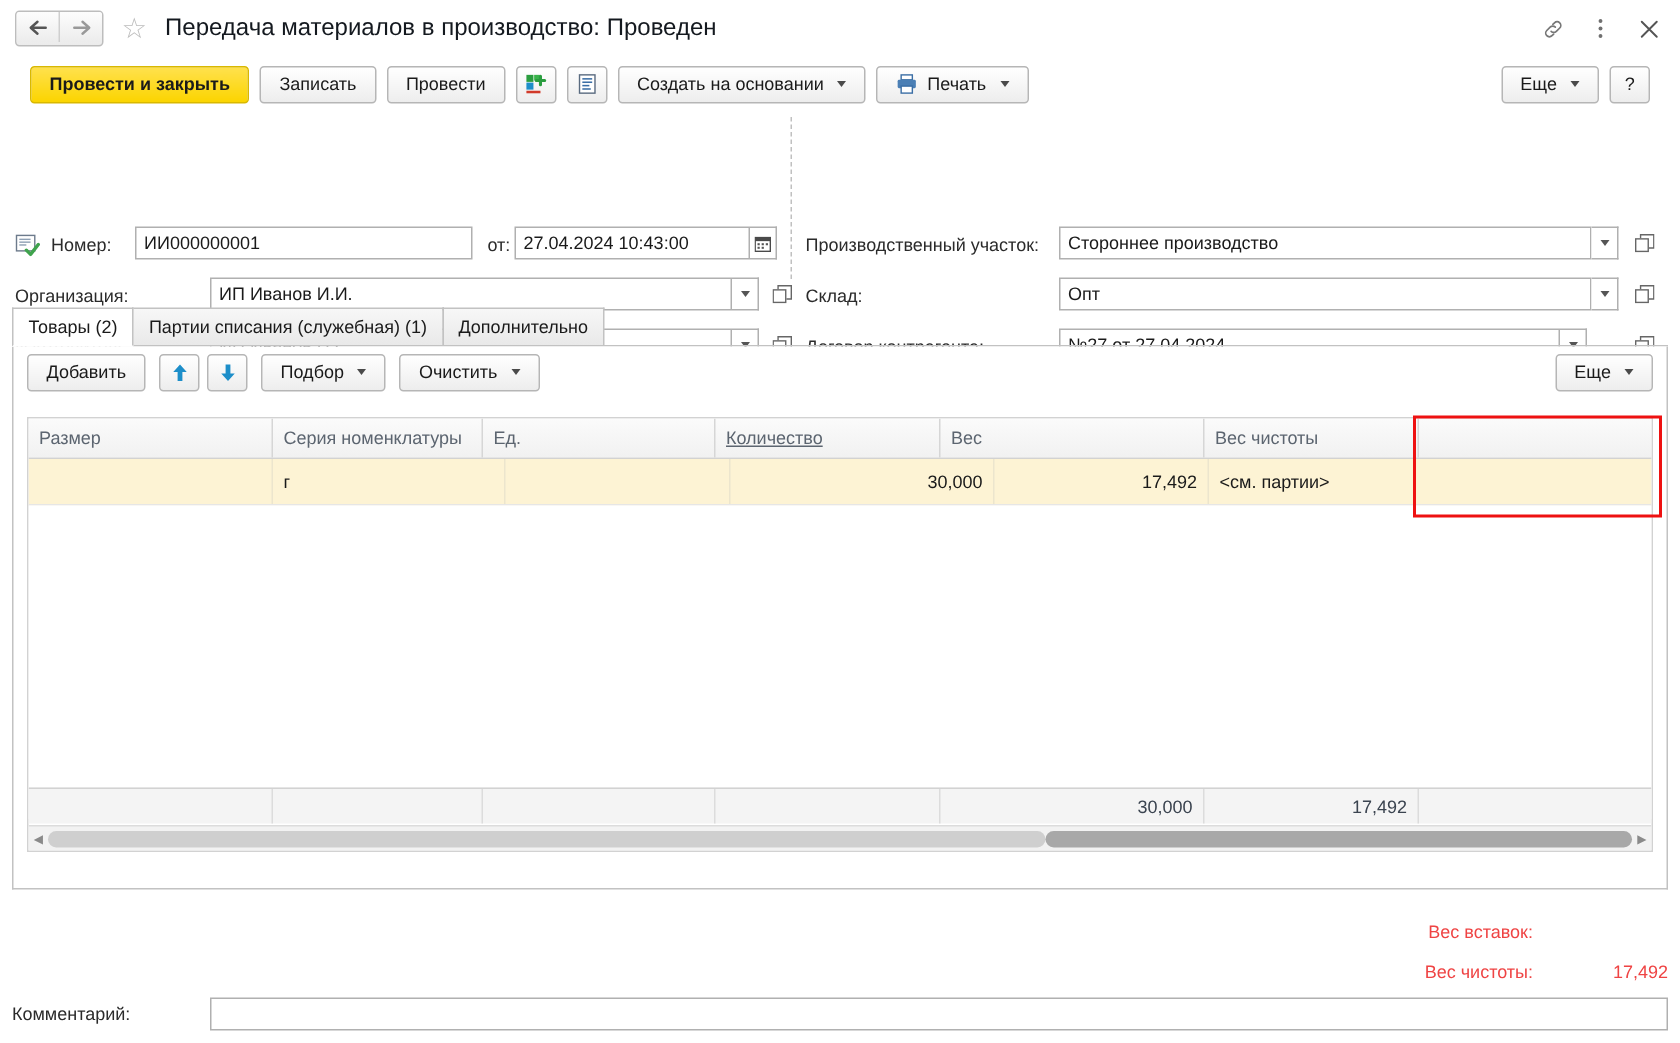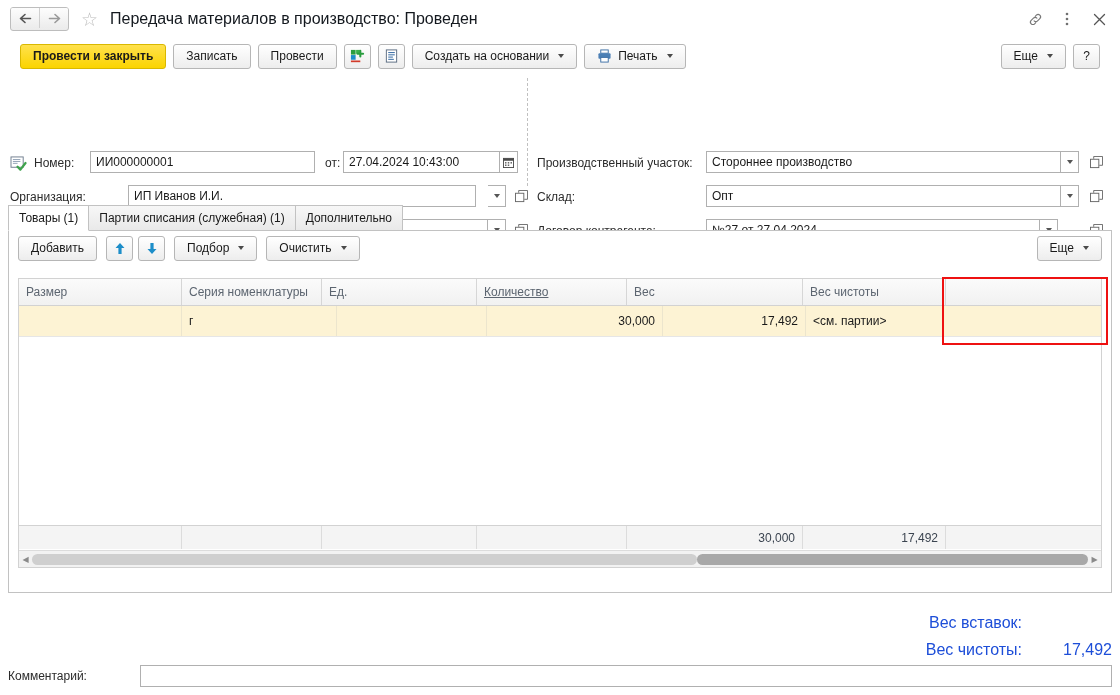--- a/index.html
+++ b/index.html
@@ -404,22 +404,22 @@
     pointer-events: none;
     z-index: 30;
   }
 
   
   .totrow {
     position: absolute;
     right: 8px;
     display: flex;
     align-items: center;
-    font-size: 16px;
-    color: #1d4ed8;
+    font-size: 12px;
+    color: #ef4444;
   }
   .tot-lbl { white-space: nowrap; }
   .tot-val {
     width: 90px;
     text-align: right;
     white-space: nowrap;
   }
 
   .commentrow {
     position: absolute;
@@ -565,21 +565,21 @@
     <span class="dncaret"></span>
   </div>
   <div class="abs openbox" style="left:1083px; top:77px;">
     <svg class="ic-svg" width="13" height="13" viewBox="0 0 14 14">
       <rect x="0.5" y="3.5" width="9" height="9" fill="#fff" stroke="#666" stroke-width="1"></rect>
       <path d="M4 3 L4 0.5 L13.5 0.5 L13.5 10 L10 10" fill="none" stroke="#666" stroke-width="1"></path>
     </svg>
   </div>
 
   <div class="abs lbl" style="left:10px; top:116px;">Организация:</div>
-  <div class="abs fld" style="left:128px; top:111px; width:348px;">ИП Иванов И.И.</div>
+  <div class="abs fld" style="left:140px; top:111px; width:348px;">ИП Иванов И.И.</div>
   <div class="abs fldbtn" style="left:488px; top:111px;">
     <span class="dncaret"></span>
   </div>
   <div class="abs openbox" style="left:508px; top:111px;">
     <svg class="ic-svg" width="13" height="13" viewBox="0 0 14 14">
       <rect x="0.5" y="3.5" width="9" height="9" fill="#fff" stroke="#666" stroke-width="1"></rect>
       <path d="M4 3 L4 0.5 L13.5 0.5 L13.5 10 L10 10" fill="none" stroke="#666" stroke-width="1"></path>
     </svg>
   </div>
 
@@ -616,21 +616,21 @@
     <svg class="ic-svg" width="13" height="13" viewBox="0 0 14 14">
       <rect x="0.5" y="3.5" width="9" height="9" fill="#fff" stroke="#666" stroke-width="1"></rect>
       <path d="M4 3 L4 0.5 L13.5 0.5 L13.5 10 L10 10" fill="none" stroke="#666" stroke-width="1"></path>
     </svg>
   </div>
 
   <div class="abs lbl" style="left:10px; top:182px;">Документ-основание:</div>
 </div>
 
 <div class="tabstrip">
-  <div class="tab active">Товары (1)</div>
+  <div class="tab active">Товары (2)</div>
   <div class="tab">Партии списания (служебная) (1)</div>
   <div class="tab">Дополнительно</div>
 </div>
 
 <div class="tablepanel">
 
   <div class="tbltoolbar">
     <button class="btn">Добавить</button>
 
     <div class="arrowgrp">

